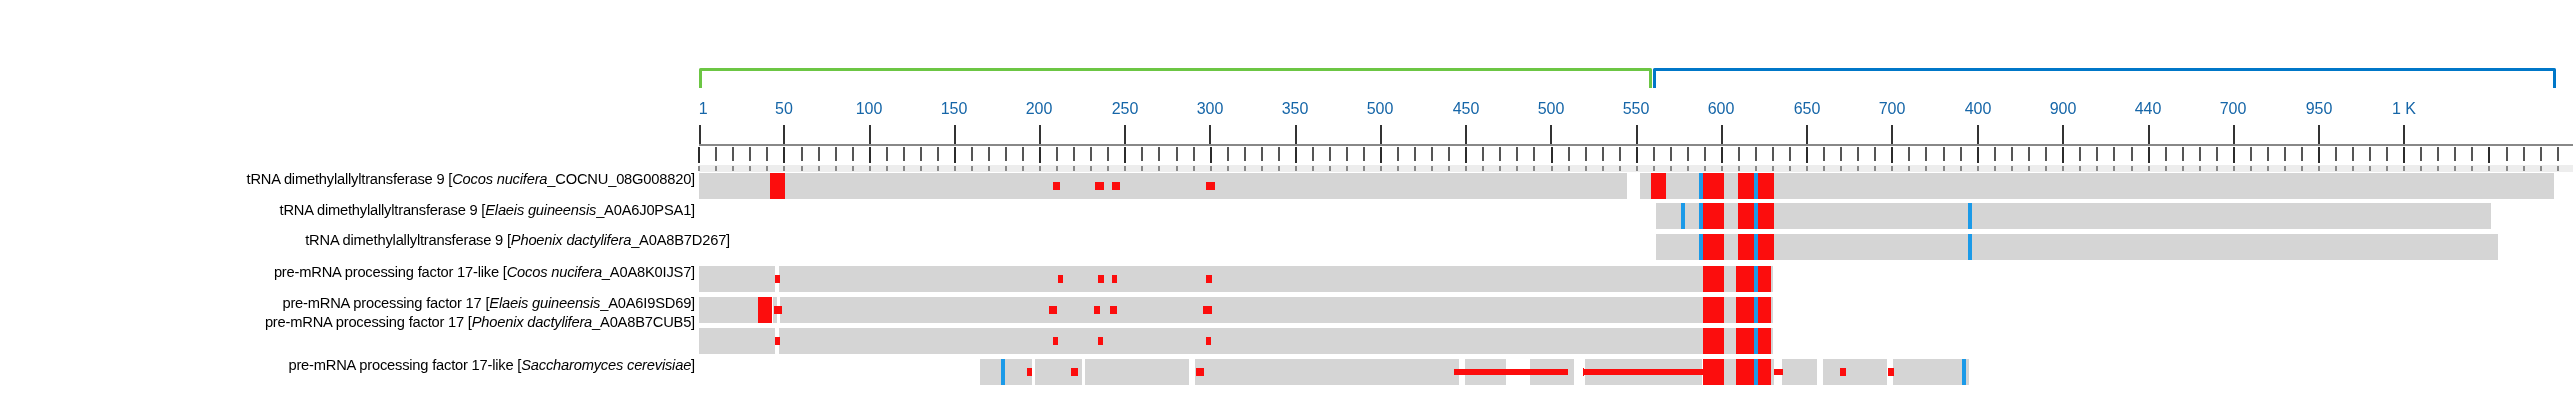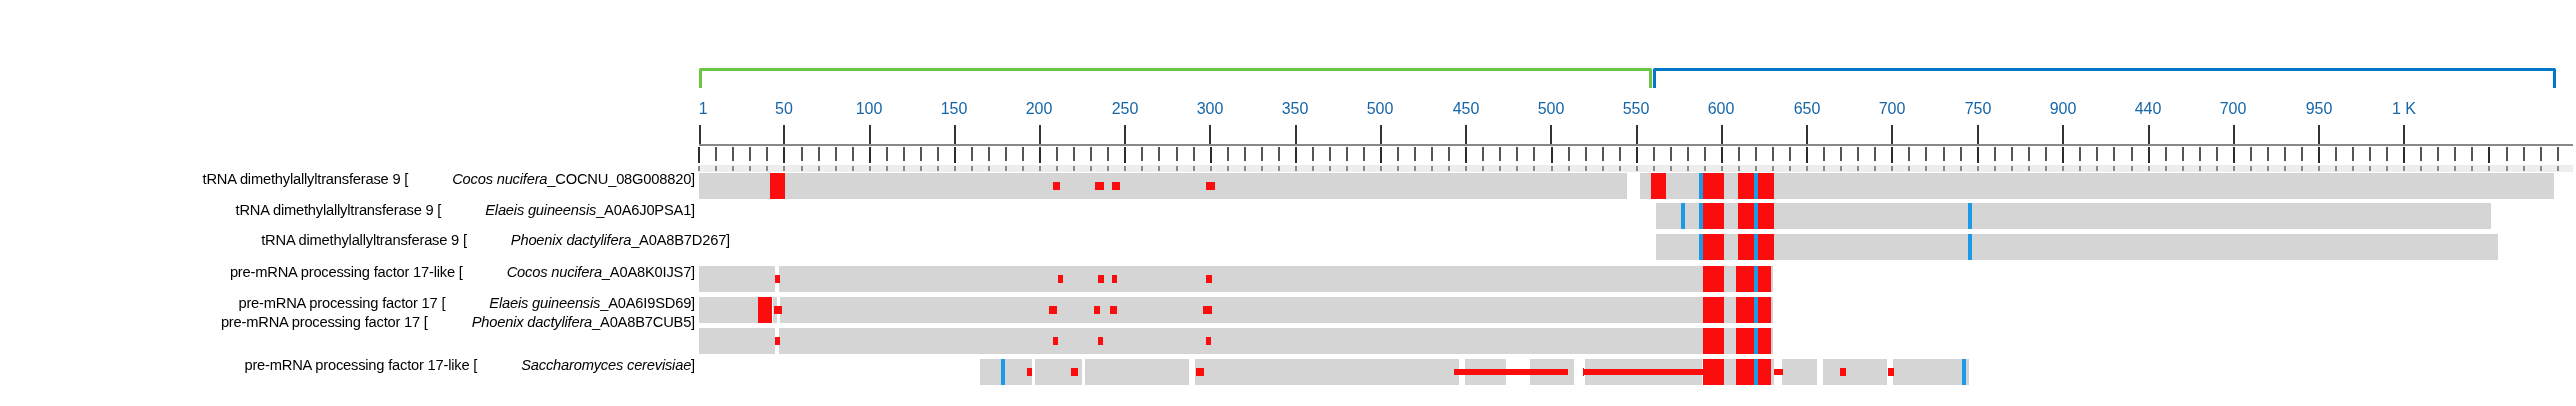--- a/index.html
+++ b/index.html
@@ -85,21 +85,21 @@
   
   .seq-label {
     position: absolute;
     right: 2576px;
     font-size: 14.7px;
     white-space: nowrap;
     color: #000000;
     text-align: right;
     letter-spacing: -0.2px;
   }
-  .seq-label i { font-style: italic; padding-left: 44px; }
+  .seq-label i { font-style: italic; }
 
   
   .seq-row {
     position: absolute;
   }
   .seg {
     position: absolute;
     background: #d5d5d5;
     top: 0;
     bottom: 0;
@@ -138,21 +138,21 @@
       <div class="ruler-label" style="left: 1125px; top: 100px;">250</div>
       <div class="ruler-label" style="left: 1210px; top: 100px;">300</div>
       <div class="ruler-label" style="left: 1295px; top: 100px;">350</div>
       <div class="ruler-label" style="left: 1380px; top: 100px;">500</div>
       <div class="ruler-label" style="left: 1466px; top: 100px;">450</div>
       <div class="ruler-label" style="left: 1551px; top: 100px;">500</div>
       <div class="ruler-label" style="left: 1636px; top: 100px;">550</div>
       <div class="ruler-label" style="left: 1721px; top: 100px; text-align: right;">600</div>
       <div class="ruler-label" style="left: 1807px; top: 100px;">650</div>
       <div class="ruler-label" style="left: 1892px; top: 100px;">700</div>
-      <div class="ruler-label" style="left: 1978px; top: 100px;">750</div>
+      <div class="ruler-label" style="left: 1978px; top: 100px;">400</div>
       <div class="ruler-label" style="left: 2063px; top: 100px;">900</div>
       <div class="ruler-label" style="left: 2148px; top: 100px;">440</div>
       <div class="ruler-label" style="left: 2233px; top: 100px;">700</div>
       <div class="ruler-label" style="left: 2319px; top: 100px;">950</div>
       <div class="ruler-label" style="left: 2404px; top: 100px;">1 K</div>
       <div class="tick-major" style="left: 699px; top: 125px; height: 19px;"></div>
       <div class="tick-major" style="left: 783px; top: 125px; height: 19px;"></div>
       <div class="tick-major" style="left: 869px; top: 125px; height: 19px;"></div>
       <div class="tick-major" style="left: 954px; top: 125px; height: 19px;"></div>
       <div class="tick-major" style="left: 1039px; top: 125px; height: 19px;"></div>

